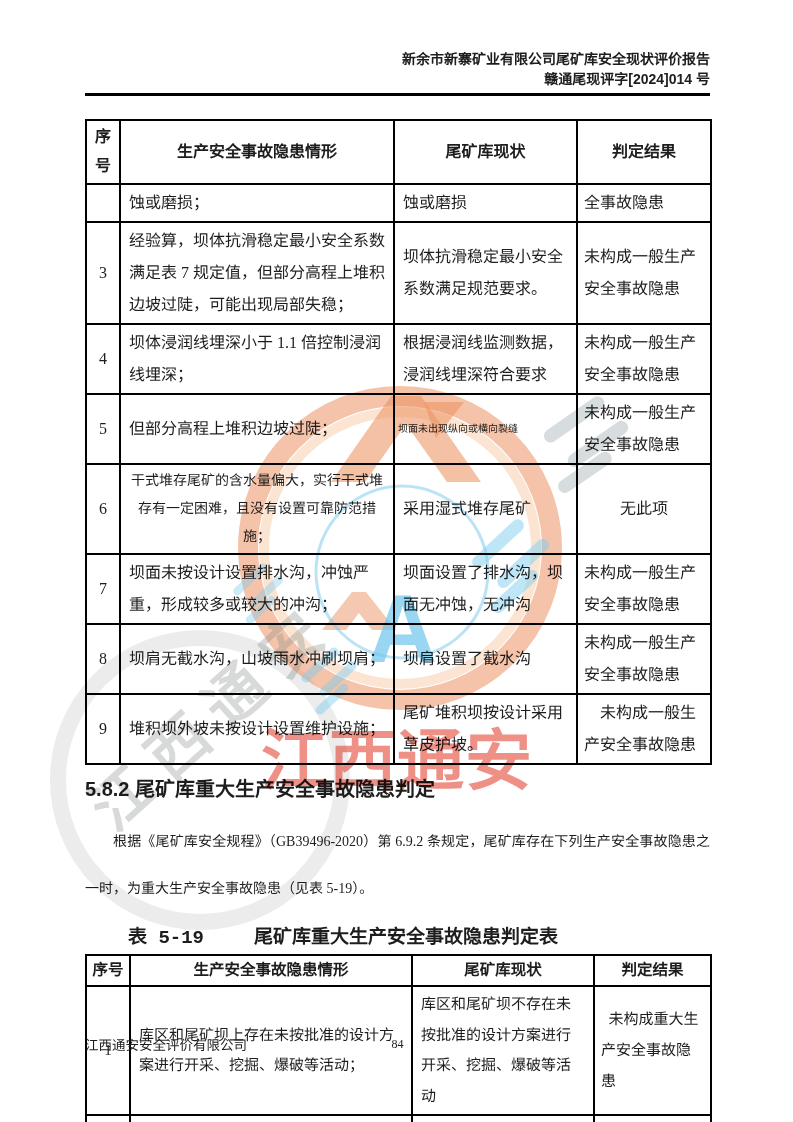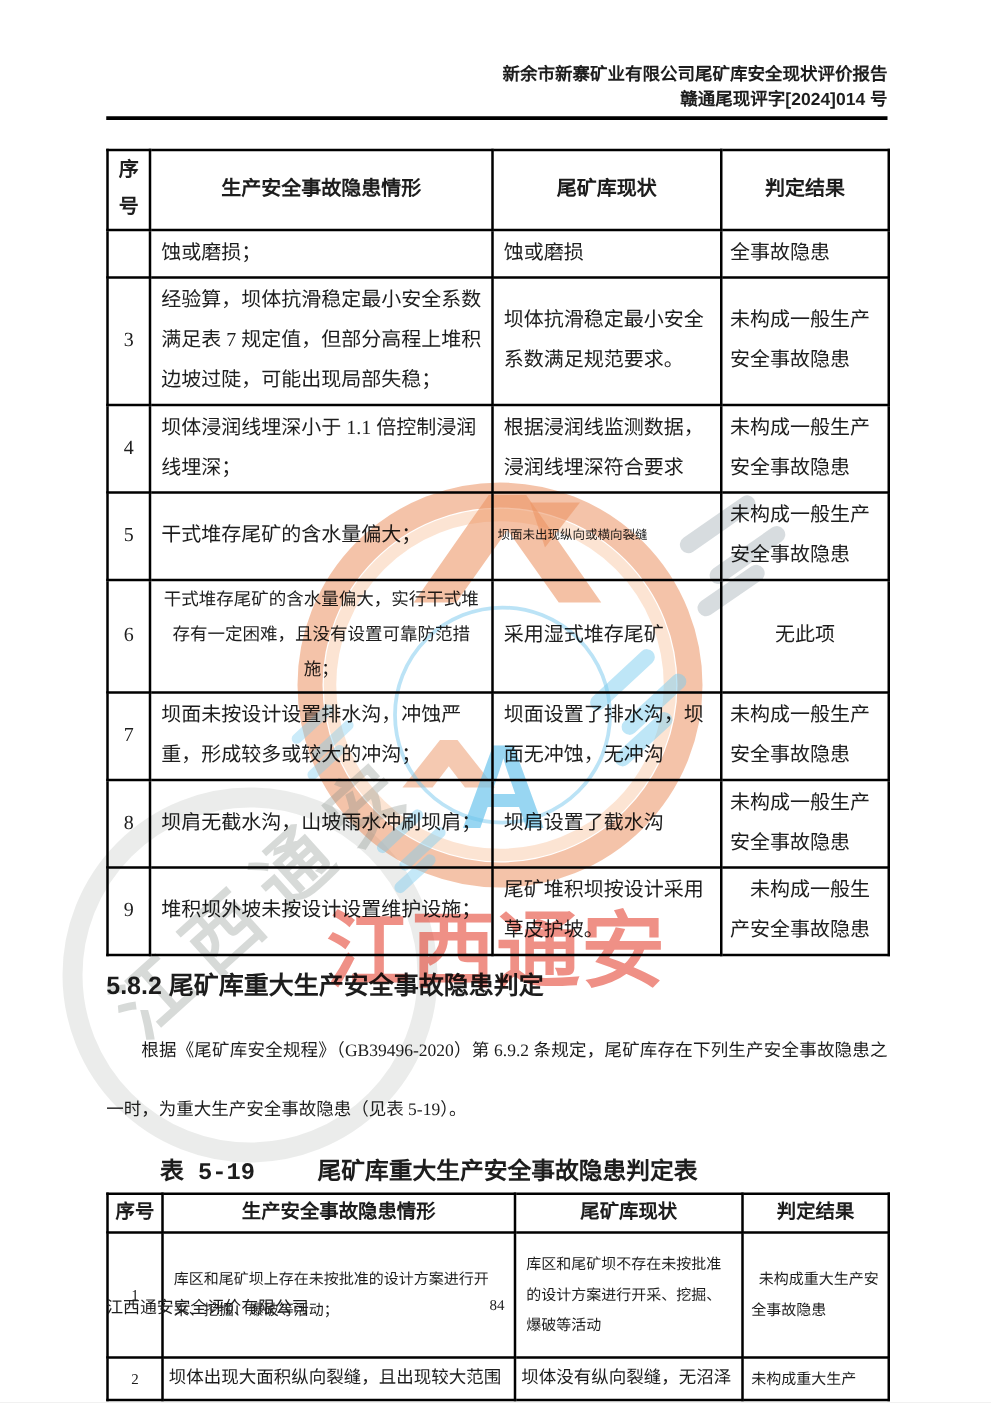--- a/index.html
+++ b/index.html
@@ -19,21 +19,21 @@
         font-size:16px;line-height:2.0;word-break:break-all;}
   th{font-family:"Liberation Sans","DejaVu Sans",sans-serif;font-weight:bold;
      text-align:center;padding:2px 2px;line-height:1.8;}
   .no{text-align:center;padding:2px 1px;}
   .res{padding:2px 6px;border-radius:13px;}
   .ctr{text-align:center;}
   .ind1{text-indent:1em;}
   .indh{text-indent:0.5em;}
   .tight{font-size:10px;white-space:nowrap;padding:2px 3px;}
   .sm{font-size:14px;text-align:center;}
-  .t2 td{font-size:12px;line-height:2.05;}
+  .t2 td{font-size:15px;line-height:2.05;}
   .t2 th{font-size:15.5px;line-height:1.6;}
   .t2 .tight2{font-size:14px;white-space:nowrap;padding:2px 4px;}
 
   
   .sec-h{margin-top:11px;font-family:"Liberation Sans","DejaVu Sans",sans-serif;
          font-weight:bold;font-size:20px;line-height:1.3;}
   .para{margin-top:16px;font-size:14px;line-height:47px;text-align:justify;
         text-indent:2em;word-break:break-all;}
   .tbl-cap{margin-top:9px;font-family:Liberation Mono, monospace;
            font-weight:bold;font-size:19px;padding-left:43px;}
@@ -95,21 +95,21 @@
         <td class="res">未构成一般生产安全事故隐患</td>
       </tr>
       <tr style="height:65px">
         <td class="no">4</td>
         <td>坝体浸润线埋深小于 1.1 倍控制浸润线埋深；</td>
         <td>根据浸润线监测数据，浸润线埋深符合要求</td>
         <td class="res">未构成一般生产安全事故隐患</td>
       </tr>
       <tr style="height:65px">
         <td class="no">5</td>
-        <td>干式堆存尾矿的含水量偏大；</td>
+        <td>但部分高程上堆积边坡过陡；</td>
         <td class="tight">坝面未出现纵向或横向裂缝</td>
         <td class="res">未构成一般生产安全事故隐患</td>
       </tr>
       <tr style="height:63px">
         <td class="no">6</td>
         <td class="sm">干式堆存尾矿的含水量偏大，实行干式堆存有一定困难，且没有设置可靠防范措施；</td>
         <td>采用湿式堆存尾矿</td>
         <td class="res ctr">无此项</td>
       </tr>
       <tr style="height:65px">

